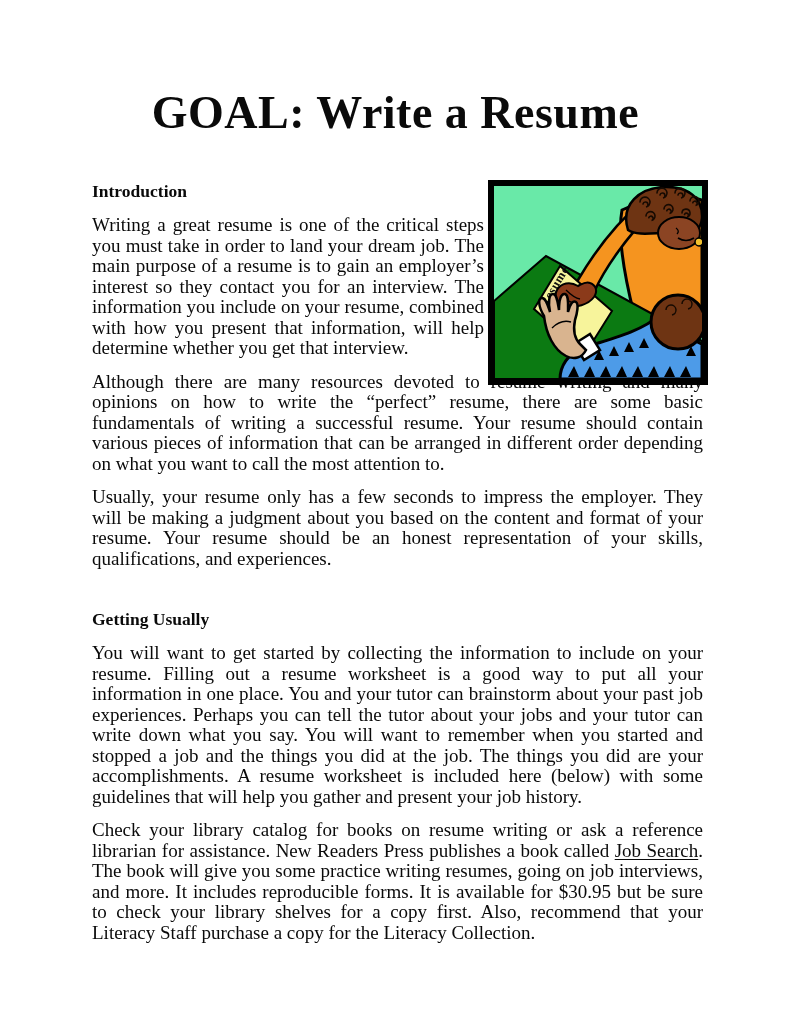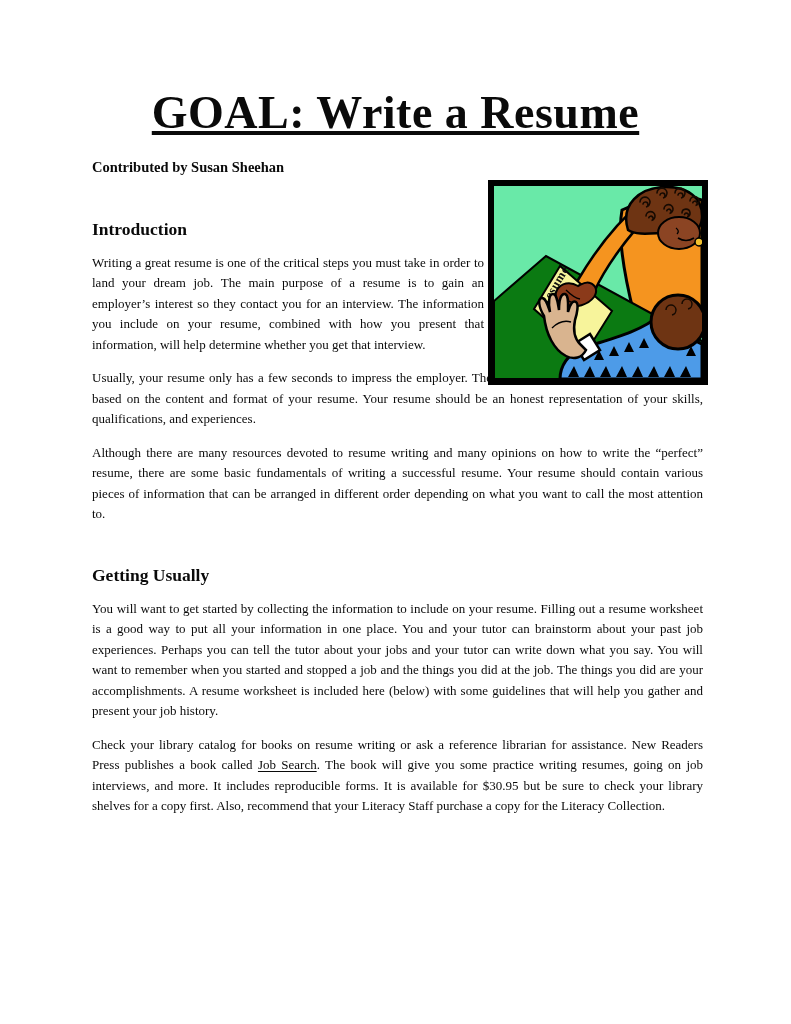--- a/index.html
+++ b/index.html
@@ -12,39 +12,38 @@
     color: #0a0a0a;
     overflow: hidden;
   }
   .title {
     margin: 0;
     padding-top: 86px;
     text-align: center;
     font-size: 46px;
     font-weight: 700;
     letter-spacing: 0.5px;
-    text-decoration: underline;
   }
   .byline {
     margin: 20px 0 0 92px;
     font-size: 14.5px;
     font-weight: 700;
     line-height: 17.5px;
   }
   .content {
     margin: 0 88px 0 92px; 
   }
   .section-heading {
     font-size: 17.5px;
     font-weight: 700;
     margin: 40px 0 0 0;
   }
   .section-heading.first { margin-top: 42px; }
   .content p {
-    font-size: 13px;
+    font-size: 19px;
     line-height: 20.5px;
     text-align: justify;
     margin: 13px 0 0 0;
   }
   p.intro-lead { width: 392px; }
   .book-title-underline { text-decoration: underline; text-underline-offset: 2px; }
 
   .illustration {
     position: absolute;
     top: 180px;
@@ -56,21 +55,20 @@
   .illustration svg { display: block; width: 100%; height: 100%; }
 </style>
 </head>
 <body>
 
 <div class="page">
 
   <h1 class="title">GOAL: Write a Resume</h1>
 
   <div class="byline">
-    <div>Contributed by Susan Sheehan</div>
   </div>
 
   <div class="illustration">
     <svg viewBox="0 0 208 193" xmlns="http://www.w3.org/2000/svg">
 
       <rect x="0" y="0" width="208" height="193" fill="#69E9A8"></rect>
 
       <path d="M128,24 C123,50 130,88 140,128 L208,132 L208,14 C186,7 156,11 128,24 Z" stroke="#000" stroke-width="3" fill="#F5941F"></path>
 
       <polygon points="0,115 52,70 208,155 208,193 0,193" stroke="#000" stroke-width="2" fill="#0B7A12"></polygon>
@@ -109,22 +107,22 @@
 
       <path d="M50,130 C44,120 44,112 48,112 C52,112 54,120 56,126 C54,116 55,108 59,108 C63,108 64,118 65,124 C65,114 67,107 71,108 C75,109 74,120 74,126 C76,118 79,114 82,116 C85,118 83,128 81,134 C79,144 80,152 86,158 L92,164 C88,172 80,174 72,170 C60,164 52,148 50,130 Z" stroke="#000" stroke-width="2.5" fill="#D9B48F"></path>
       <path d="M58,142 C63,137 70,134 77,136" fill="none" stroke="#000" stroke-width="1.4"></path>
     </svg>
   </div>
 
   <div class="content">
 
     <h2 class="section-heading first">Introduction</h2>
     <p class="intro-lead">Writing a great resume is one of the critical steps you must take in order to land your dream job.  The main purpose of a resume is to gain an employer’s interest so they contact you for an interview. The information you include on your resume, combined with how you present that information, will help determine whether you get that interview.</p>
+    <p>Although there are many resources devoted to resume writing and many opinions on how to write the “perfect” resume, there are some basic fundamentals of writing a successful resume. Your resume should contain various pieces of information that can be arranged in different order depending on what you want to call the most attention to.</p>
     <p>Usually, your resume only has a few seconds to impress the employer.  They will be making a judgment about you based on the content and format of your resume. Your resume should be an honest representation of your skills, qualifications, and experiences.</p>
-    <p>Although there are many resources devoted to resume writing and many opinions on how to write the “perfect” resume, there are some basic fundamentals of writing a successful resume. Your resume should contain various pieces of information that can be arranged in different order depending on what you want to call the most attention to.</p>
 
     <h2 class="section-heading">Getting Usually</h2>
     <p>You will want to get started by collecting the information to include on your resume. Filling out a resume worksheet is a good way to put all your information in one place. You and your tutor can brainstorm about your past job experiences.  Perhaps you can tell the tutor about your jobs and your tutor can write down what you say. You will want to remember when you started and stopped a job and the things you did at the job. The things you did are your accomplishments. A resume worksheet is included here (below) with some guidelines that will help you gather and present your job history.</p>
 
     <p><span>Check your library catalog for books on resume writing or ask a reference librarian for assistance. New Readers Press publishes a book called </span><span class="book-title-underline">Job Search</span><span>.  The book will give you some practice writing resumes, going on job interviews, and more.  It includes reproducible forms.  It is available for $30.95 but be sure to check your library shelves for a copy first. Also, recommend that your Literacy Staff purchase a copy for the Literacy Collection.</span></p>
 
   </div>
 </div>
 
 </body></html>

